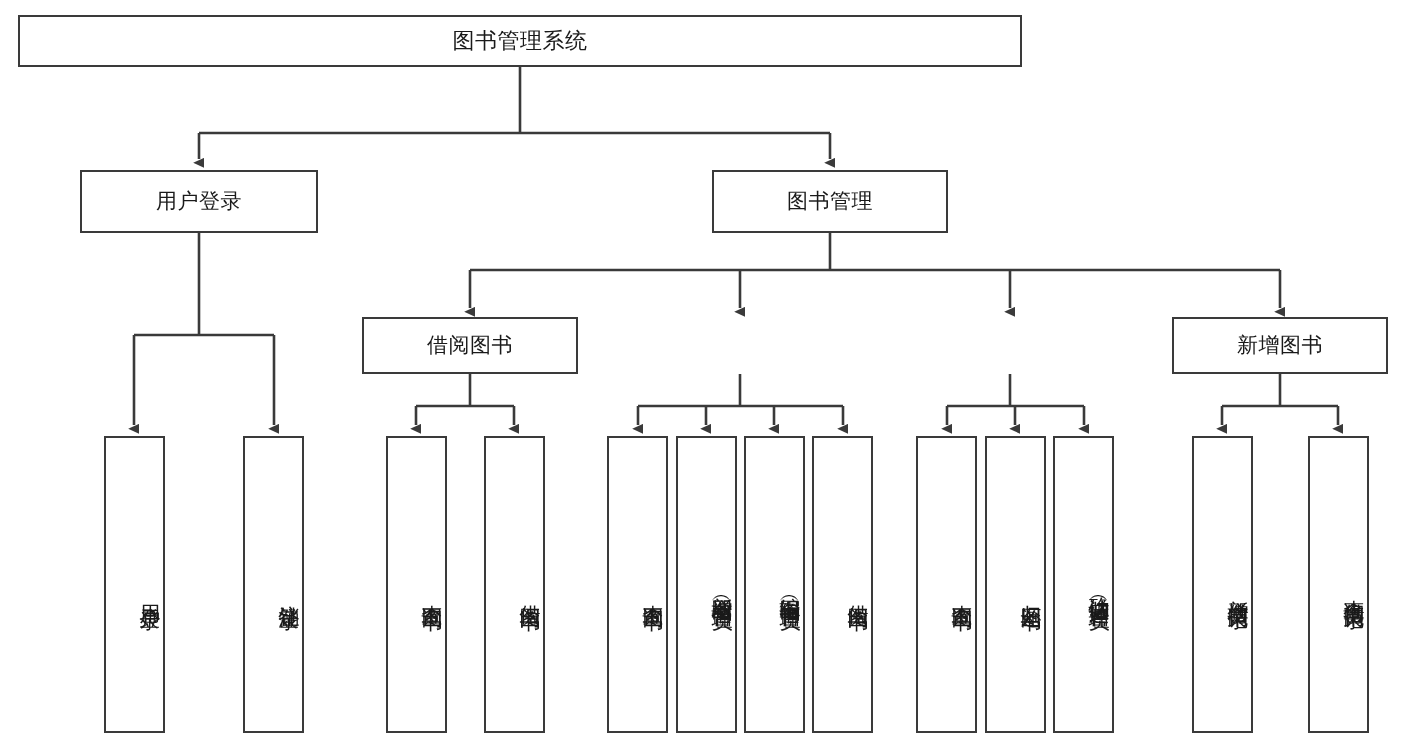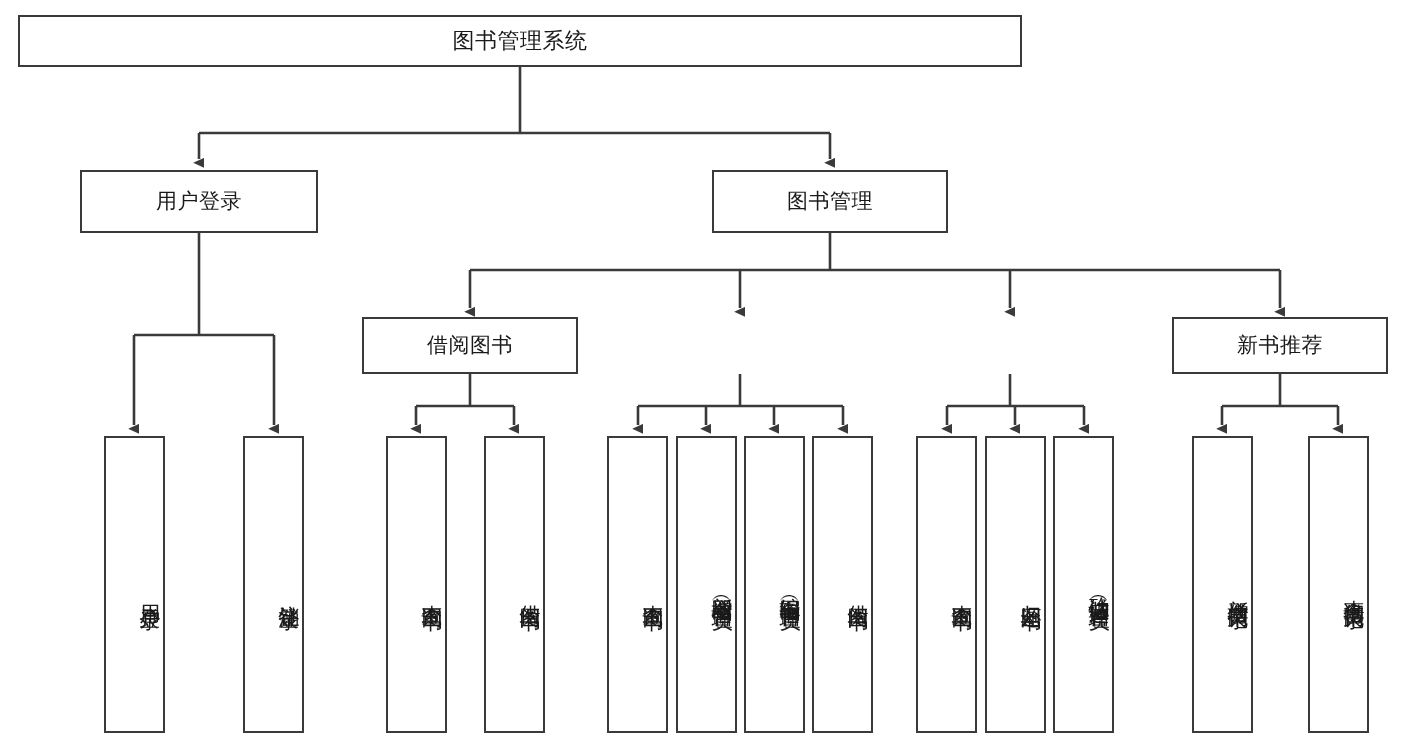--- a/index.html
+++ b/index.html
@@ -126,21 +126,21 @@
   <div class="node node-h" id="root-node" style="left:18px; top:15px; width:1004px; height:52px;font-family:Liberation Serif, serif;">图书管理系统</div>
 
   <div class="node node-h" style="left:80px; top:170px; width:238px; height:63px;">用户登录</div>
 
   <div class="node node-h" style="left:712px; top:170px; width:236px; height:63px;">图书管理</div>
 
   <div class="node node-h" style="left:362px; top:317px; width:216px; height:57px;">借阅图书</div>
 
 
 
-  <div class="node node-h" style="left:1172px; top:317px; width:216px; height:57px;">新书推荐</div>
+  <div class="node node-h" style="left:1172px; top:317px; width:216px; height:57px;">新增图书</div>
 
   <div class="node node-v" style="left:104px; top:436px; width:61px; height:297px;">用户登录</div>
 
   <div class="node node-v" style="left:243px; top:436px; width:61px; height:297px;">注销登录</div>
 
   <div class="node node-v" style="left:386px; top:436px; width:61px; height:297px;">查询图书</div>
 
   <div class="node node-v" style="left:484px; top:436px; width:61px; height:297px;">借阅图书</div>
 
   <div class="node node-v" style="left:607px; top:436px; width:61px; height:297px;">查询图书</div>

